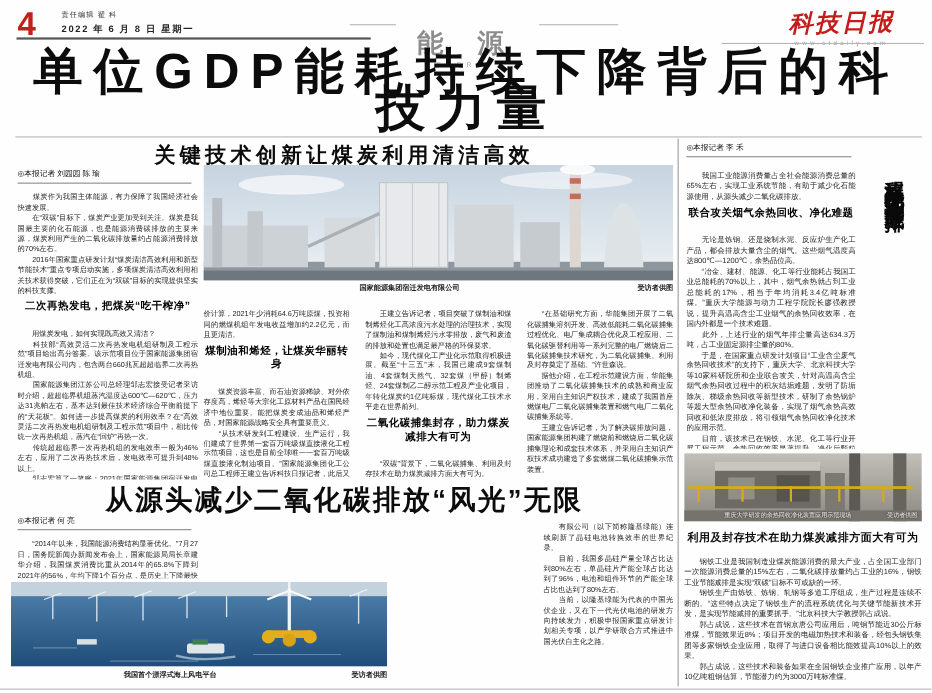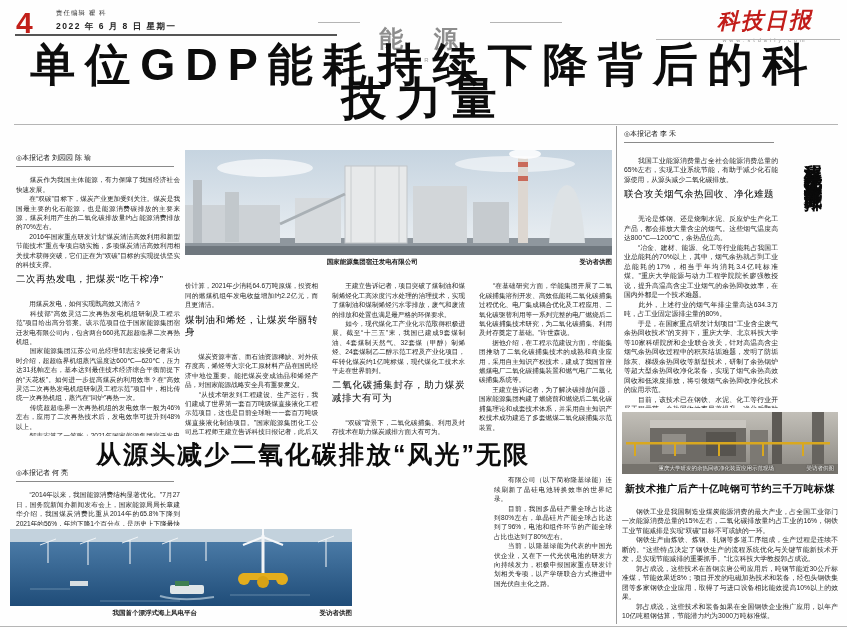--- a/index.html
+++ b/index.html
@@ -15,21 +15,21 @@
   .section-sub{font-size:6px;color:#9a9a9a;letter-spacing:5px;text-align:center;margin-top:2px;}
   .brand{font-size:22px;font-weight:900;color:#c21d1a;font-style:italic;letter-spacing:2px;text-align:center;transform:rotate(-1deg);}
   .brand-url{font-size:5.5px;color:#999;letter-spacing:3px;text-align:center;margin-top:1px;}
   .lead-headline{font-size:45px;font-weight:900;color:#0c0c0c;letter-spacing:10px;text-align:center;line-height:34px;}
   .note{font-size:8.5px;line-height:10.5px;color:#111;text-align:justify;}
   .note b{letter-spacing:1px;}
   .art-headline{font-weight:900;color:#0c0c0c;text-align:center;}
   .byline{font-size:7px;color:#111;border-bottom:1px solid #8a8a8a;padding-bottom:3px;}
   .body-text{font-size:6.6px;line-height:9.4px;color:#1e1e1e;text-align:justify;white-space:pre-line;overflow:hidden;}
   .rp-text{font-size:6.8px;line-height:9.5px;}
-  .subhead{font-weight:normal;color:#000;font-size:9.5px;line-height:12.5px;white-space:normal;
+  .subhead{font-weight:bold;color:#000;text-align:center;font-size:9.5px;line-height:12.5px;white-space:normal;
            letter-spacing:0.5px;margin:4px 0;}
   .subhead-sm{font-size:8.5px;}
   .caption-row{display:flex;align-items:baseline;font-size:6.5px;color:#222;}
   .caption-main{flex:1;text-align:center;font-weight:bold;}
   .caption-credit{font-weight:bold;margin-left:20px;}
   .vert-head{writing-mode:vertical-rl;text-orientation:upright;font-size:18px;font-weight:900;
              color:#0a0a0a;letter-spacing:2px;line-height:34px;}
   .steel-head{font-size:10px;font-weight:900;letter-spacing:0.5px;color:#0c0c0c;text-align:center;}
   .photo{display:block;}
   .photo-overlay-caption{position:absolute;left:4px;right:4px;bottom:2px;display:flex;font-size:5.5px;
@@ -61,20 +61,21 @@
     <div class="brand-url">www.stdaily.com</div>
   </div>
   <div class="abs rule-light" style="left:656px;top:39px;width:184px;"></div>
 
   <div class="abs lead-headline" style="left:14px;top:48px;width:820px;">单位GDP能耗持续下降背后的科技力量</div>
 
 
   <div class="abs rule-light" style="left:14px;top:124px;width:824px;"></div>
   <div class="abs vdiv" style="left:616px;top:126px;height:498px;"></div>
 
+  <div class="abs art-headline" style="left:14px;top:128px;width:598px;font-size:19px;letter-spacing:4px;">关键技术创新让煤炭利用清洁高效</div>
 
   <div class="abs byline" style="left:16px;top:153px;width:158px;">◎本报记者 刘园园 陈 瑜</div>
 
   <div class="abs" style="left:185px;top:150px;width:427px;height:105px;">
     <svg class="photo" width="427" height="105" viewBox="0 0 427 105">
       <defs>
         <linearGradient id="sky1" x1="0" y1="0" x2="0" y2="1">
           <stop offset="0" stop-color="#c6d4e0"></stop>
             <stop offset="1" stop-color="#edf1f4"></stop>
         </linearGradient>
@@ -245,21 +246,21 @@
           <rect x="180" y="30" width="2" height="14"></rect>
         </g>
       <rect x="0" y="52" width="216" height="10" fill="#76736d"></rect>
     </svg>
     <div class="photo-overlay-caption">
       <span class="c">重庆大学研发的余热回收净化装置应用示范现场</span>
       <span>受访者供图</span>
     </div>
   </div>
 
-  <div class="abs steel-head" style="left:622px;top:482px;width:216px;">新技术推广后产十亿吨钢可节约三千万吨标煤</div>
+  <div class="abs steel-head" style="left:622px;top:482px;width:216px;">利用及封存技术在助力煤炭减排方面大有可为</div>
 
   <div class="abs body-text rp-text" style="left:622px;top:497px;width:216px;height:126px;">
     <span>　　钢铁工业是我国制造业煤炭能源消费的最大产业，占全国工业部门一次能源消费总量的15%左右，二氧化碳排放量约占工业的16%，钢铁工业节能减排是实现“双碳”目标不可或缺的一环。
 　　钢铁生产由炼铁、炼钢、轧钢等多道工序组成，生产过程是连续不断的。“这些特点决定了钢铁生产的流程系统优化与关键节能新技术开发，是实现节能减排的重要抓手。”北京科技大学教授郭占成说。
 　　郭占成说，这些技术在首钢京唐公司应用后，吨钢节能近30公斤标准煤，节能效果近8%；项目开发的电磁加热技术和装备，经包头钢铁集团等多家钢铁企业应用，取得了与进口设备相比能效提高10%以上的效果。
 　　郭占成说，这些技术和装备如果在全国钢铁企业推广应用，以年产10亿吨粗钢估算，节能潜力约为3000万吨标准煤。</span>
   </div>
 
   <div class="abs rule-light" style="left:0px;top:626px;width:847px;"></div>
 </div>

